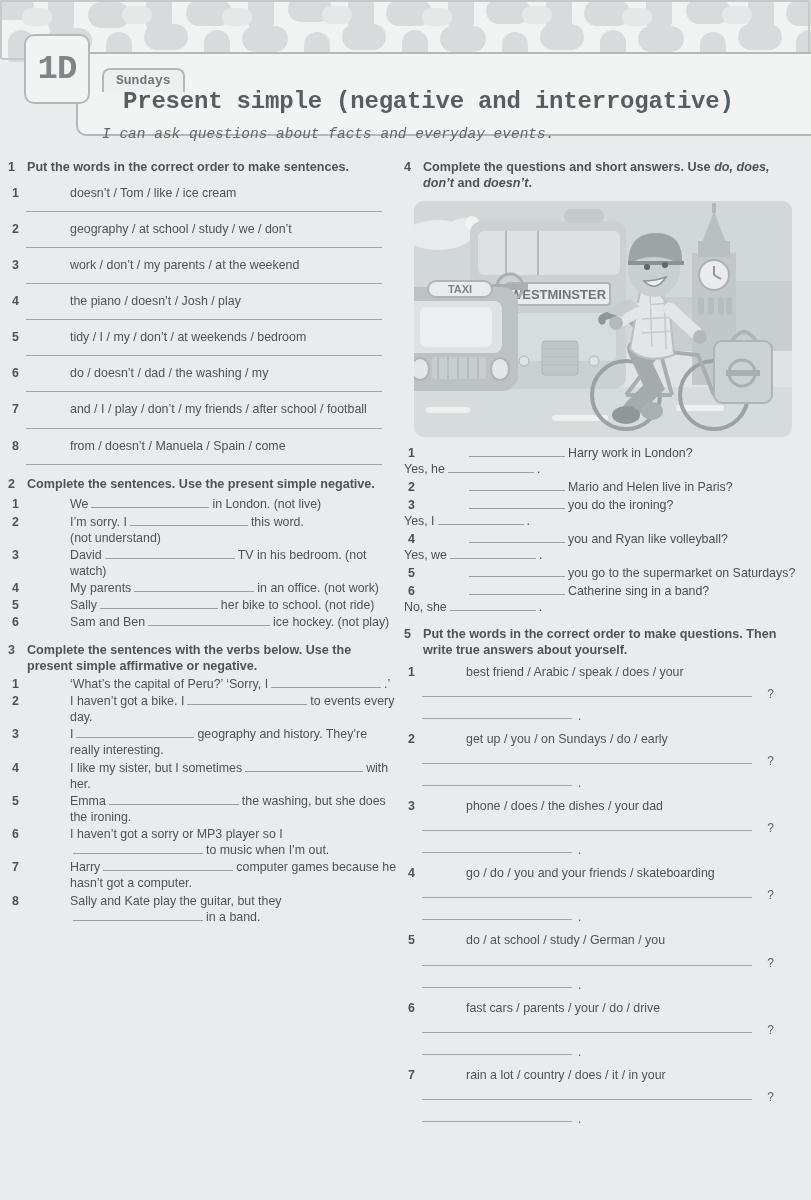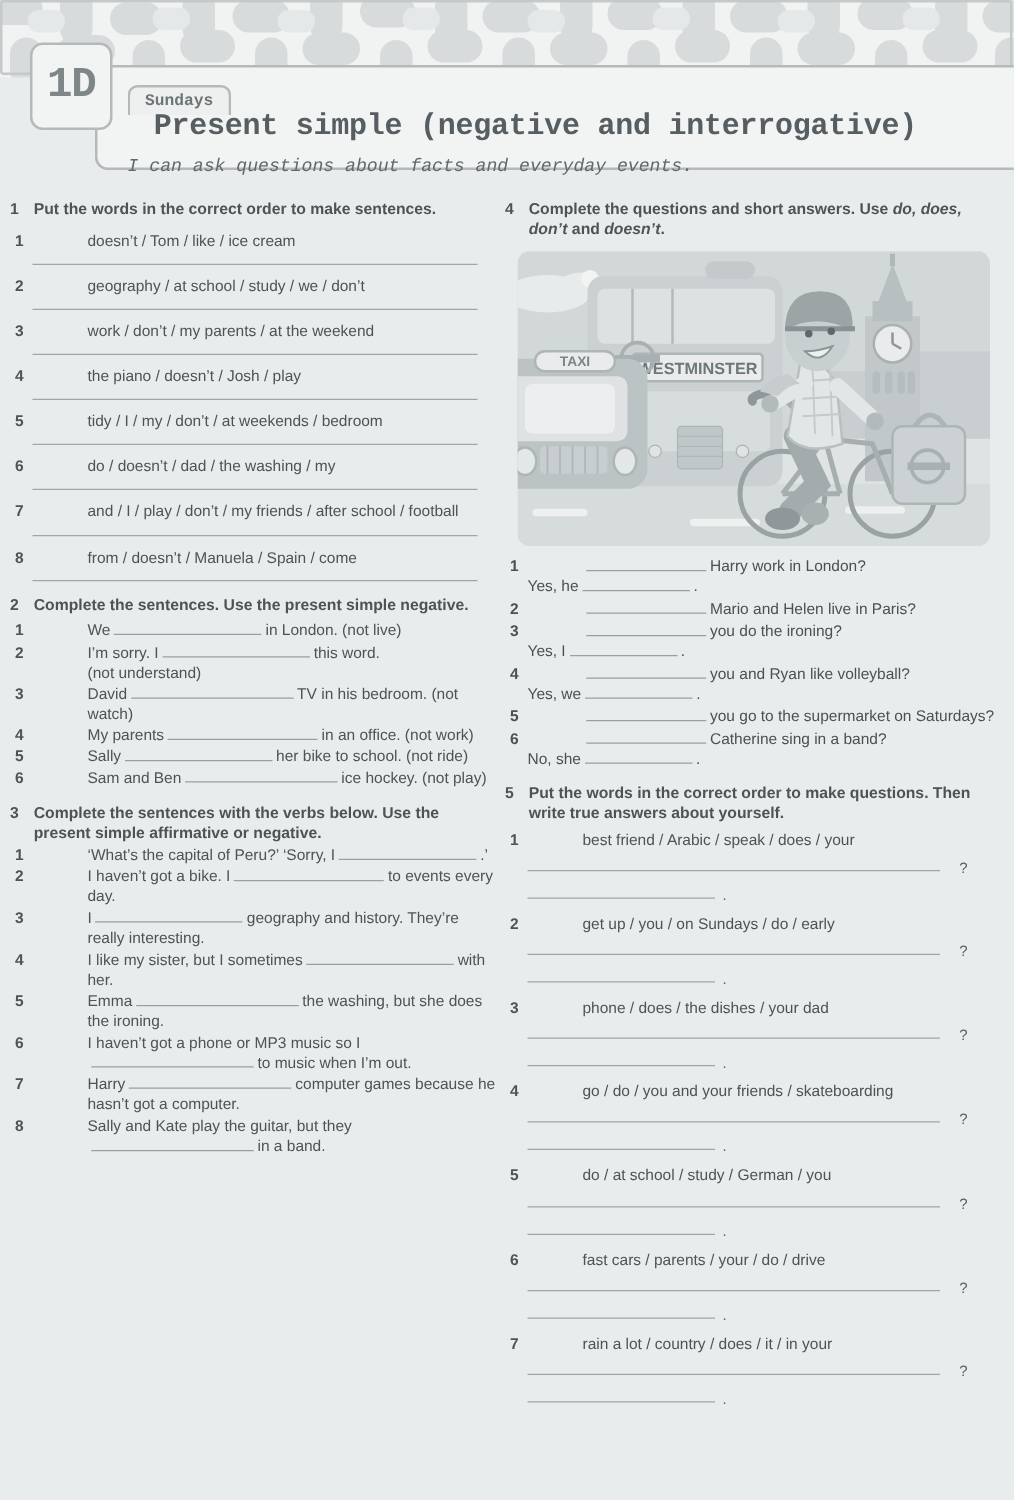--- a/index.html
+++ b/index.html
@@ -114,21 +114,21 @@
   
   .q-row { position:relative; height:26px; margin-left:18px; width:352px; }
   .q-row .long { position:absolute; left:0; top:16px; width:330px; border-bottom:1px solid #a0a7a9; }
   .q-row .qmark { position:absolute; right:0; top:7px; font-size:12px; color:#5b6366; }
   .a-row { position:relative; height:22px; margin-left:18px; width:352px; }
   .a-row .short { position:absolute; left:0; top:12px; width:150px; border-bottom:1px solid #a0a7a9; }
   .a-row .dot { position:absolute; left:156px; top:3px; font-size:12px; color:#5b6366; }
 
   
   .e4-q { display:flex; align-items:baseline; gap:7px; font-size:12.4px; margin-top:3px; }
-  .e4-a { font-size:12.4px; margin-left:18px; margin-top:1px; }
+  .e4-a { font-size:12.4px; margin-top:1px; }
 </style>
 </head>
 <body>
 
 <div class="pattern-band">
   <svg width="811" height="62">
     <defs>
       <g id="pillset"></g>
     </defs>
     <rect x="0" y="0" width="811" height="62" fill="#f1f3f3"></rect>
@@ -301,21 +301,21 @@
         <div class="item" style="margin-top: 1px;">
           <span class="item-num">4</span>
           <span class="item-body"><span>I like my sister, but I sometimes</span><span class="blank" style="width: 118px; margin: 0px 3px;"></span><span>with her.</span></span>
         </div>
         <div class="item" style="margin-top: 1px;">
           <span class="item-num">5</span>
           <span class="item-body"><span>Emma</span><span class="blank" style="width: 130px; margin: 0px 3px;"></span><span>the washing, but she does the ironing.</span></span>
         </div>
         <div class="item" style="margin-top: 1px;">
           <span class="item-num">6</span>
-          <span class="item-body"><span>I haven’t got a phone or MP3 music so I</span><span class="blank" style="width: 130px; margin: 0px 3px;"></span><span>to music when I’m out.</span></span>
+          <span class="item-body"><span>I haven’t got a sorry or MP3 player so I</span><span class="blank" style="width: 130px; margin: 0px 3px;"></span><span>to music when I’m out.</span></span>
         </div>
         <div class="item" style="margin-top: 1px;">
           <span class="item-num">7</span>
           <span class="item-body"><span>Harry</span><span class="blank" style="width: 130px; margin: 0px 3px;"></span><span>computer games because he hasn’t got a computer.</span></span>
         </div>
         <div class="item" style="margin-top: 1px;">
           <span class="item-num">8</span>
           <span class="item-body"><span>Sally and Kate play the guitar, but they</span><span class="blank" style="width: 130px; margin: 0px 3px;"></span><span>in a band.</span></span>
         </div>
       </div>

